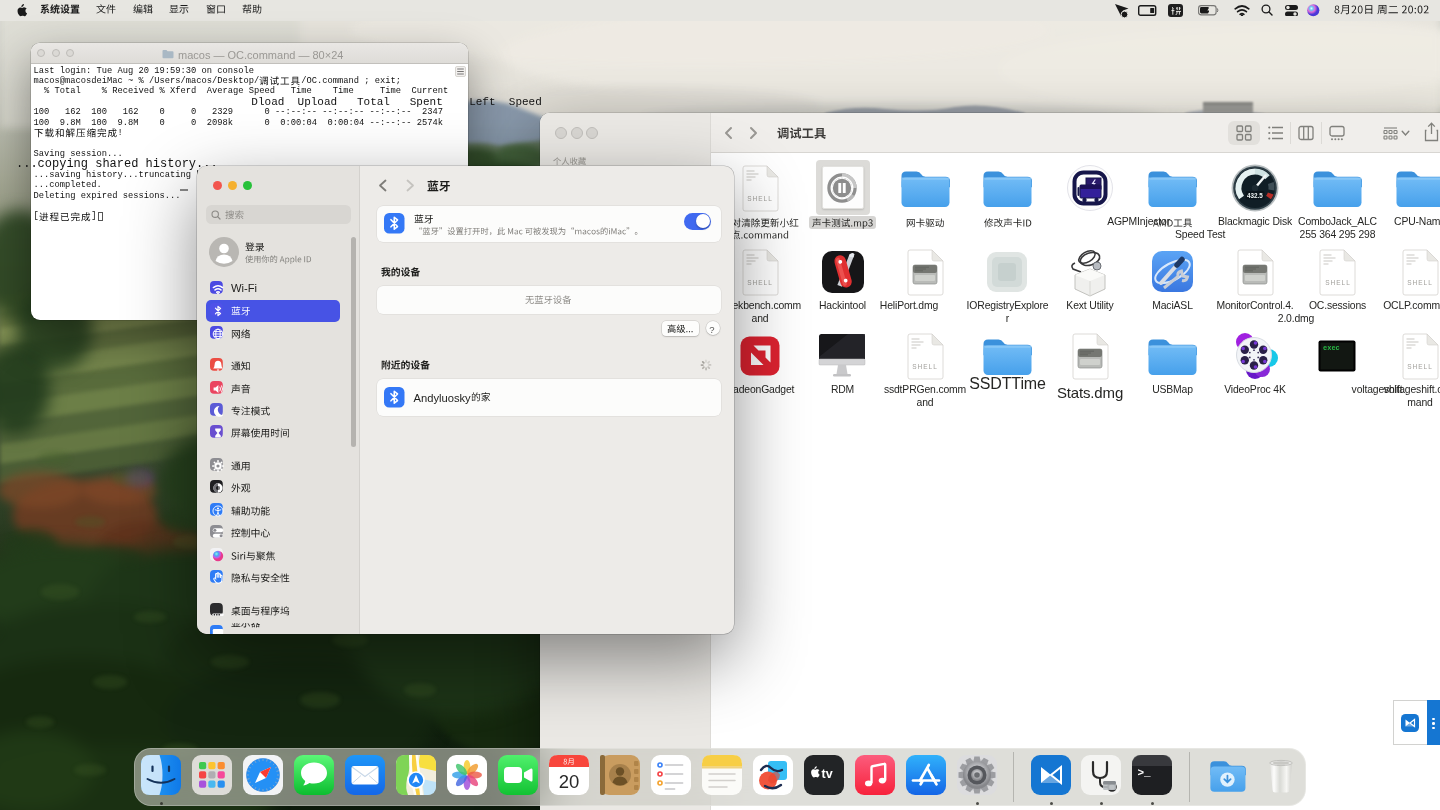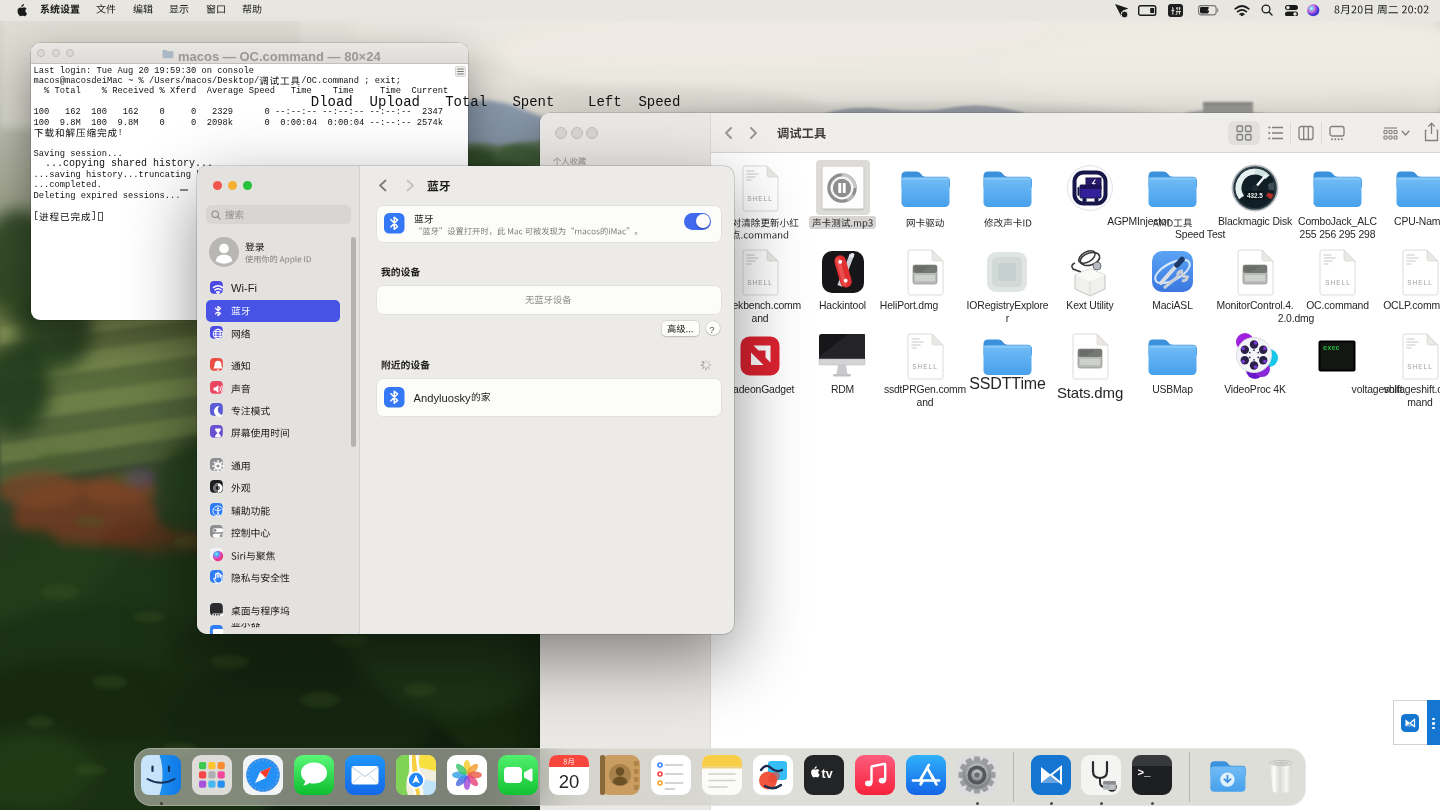--- a/index.html
+++ b/index.html
@@ -372,21 +372,21 @@
      <text x="24" y="33.6" font-family="Liberation Sans" font-size="6.3" fill="#ecf2f2" text-anchor="middle" font-weight="bold">432.5</text>
   </svg>
 <div class="abs" style="left:1175.0px;top:216.3px;width:160px;text-align:center;font-size:10.4px;letter-spacing:-0.15px;color:#262624">Blackmagic Disk</div>
 <div class="abs" style="left:1175.0px;top:228.8px;width:160px;text-align:left;font-size:10.4px;letter-spacing:-0.15px;color:#262624">Speed Test</div>
 <svg class="abs" style="left:1312.0px;top:167.5px" width="51" height="41" viewBox="0 0 51 41">
      <path d="M1.5 8 q0-4.5 4.5-4.5 h10.5 q3.2 0 4.5 2.6 q1.3 2.6 4.5 2.6 h20 q4.5 0 4.5 4.5 v6 H1.5 z" fill="#3b91dc"></path>
      <rect x="1.5" y="9.5" width="48" height="29.5" rx="4.5" fill="url(#fgrad)"></rect>
      <rect x="1.5" y="9.5" width="48" height="2.2" rx="1.1" fill="#8ecbf8" opacity="0.8"></rect>
   </svg>
 <div class="abs" style="left:1257.5px;top:216.3px;width:160px;text-align:center;font-size:10.4px;letter-spacing:-0.15px;color:#262624">ComboJack_ALC</div>
-<div class="abs" style="left:1257.5px;top:228.8px;width:160px;text-align:center;font-size:10.4px;letter-spacing:-0.15px;color:#262624">255 256 295 298</div>
+<div class="abs" style="left:1257.5px;top:228.8px;width:160px;text-align:center;font-size:10.4px;letter-spacing:-0.15px;color:#262624">255 364 295 298</div>
 <svg class="abs" style="left:1394.5px;top:167.5px" width="51" height="41" viewBox="0 0 51 41">
      <path d="M1.5 8 q0-4.5 4.5-4.5 h10.5 q3.2 0 4.5 2.6 q1.3 2.6 4.5 2.6 h20 q4.5 0 4.5 4.5 v6 H1.5 z" fill="#3b91dc"></path>
      <rect x="1.5" y="9.5" width="48" height="29.5" rx="4.5" fill="url(#fgrad)"></rect>
      <rect x="1.5" y="9.5" width="48" height="2.2" rx="1.1" fill="#8ecbf8" opacity="0.8"></rect>
   </svg>
 <div class="abs" style="left:1340.0px;top:216.3px;width:160px;text-align:center;font-size:10.4px;letter-spacing:-0.15px;color:#262624">CPU-Name</div>
 <svg class="abs" style="left:741.5px;top:248.5px" width="37" height="47" viewBox="0 0 37 47">
      <path d="M1 3 q0-2 2-2 h22 l11 11 v32 q0 2-2 2 H3 q-2 0-2-2 z" fill="#ffffff" stroke="#d4d2ce" stroke-width="0.8"></path>
      <path d="M25 1 l11 11 h-9 q-2 0-2-2 z" fill="#e9e8e4" stroke="#d4d2ce" stroke-width="0.6"></path>
     <g stroke="#c9c7c3" stroke-width="1">
@@ -463,21 +463,21 @@
 <div class="abs" style="left:1175.0px;top:300.3px;width:160px;text-align:center;font-size:10.4px;letter-spacing:-0.15px;color:#262624">MonitorControl.4.</div>
 <div class="abs" style="left:1216px;top:312.8px;width:160px;text-align:center;font-size:10.4px;letter-spacing:-0.15px;color:#262624">2.0.dmg</div>
 <svg class="abs" style="left:1319.0px;top:248.5px" width="37" height="47" viewBox="0 0 37 47">
      <path d="M1 3 q0-2 2-2 h22 l11 11 v32 q0 2-2 2 H3 q-2 0-2-2 z" fill="#ffffff" stroke="#d4d2ce" stroke-width="0.8"></path>
      <path d="M25 1 l11 11 h-9 q-2 0-2-2 z" fill="#e9e8e4" stroke="#d4d2ce" stroke-width="0.6"></path>
     <g stroke="#c9c7c3" stroke-width="1">
       <path d="M4.5 6 h8 M4.5 9 h12 M4.5 12 h9 M4.5 15 h5"></path>
     </g>
   </svg>
 <div class="abs" style="left:1320px;top:279px;width:36px;text-align:center;font-size:6.5px;letter-spacing:1px;color:#a2a09c">SHELL</div>
-<div class="abs" style="left:1257.5px;top:300.3px;width:160px;text-align:center;font-size:10.4px;letter-spacing:-0.15px;color:#262624">OC.command</div>
+<div class="abs" style="left:1257.5px;top:300.3px;width:160px;text-align:center;font-size:10.4px;letter-spacing:-0.15px;color:#262624">OC.sessions</div>
 <svg class="abs" style="left:1401.5px;top:248.5px" width="37" height="47" viewBox="0 0 37 47">
      <path d="M1 3 q0-2 2-2 h22 l11 11 v32 q0 2-2 2 H3 q-2 0-2-2 z" fill="#ffffff" stroke="#d4d2ce" stroke-width="0.8"></path>
      <path d="M25 1 l11 11 h-9 q-2 0-2-2 z" fill="#e9e8e4" stroke="#d4d2ce" stroke-width="0.6"></path>
     <g stroke="#c9c7c3" stroke-width="1">
       <path d="M4.5 6 h8 M4.5 9 h12 M4.5 12 h9 M4.5 15 h5"></path>
     </g>
   </svg>
 <div class="abs" style="left:1402px;top:279px;width:36px;text-align:center;font-size:6.5px;letter-spacing:1px;color:#a2a09c">SHELL</div>
 <div class="abs" style="left:1340.0px;top:300.3px;width:160px;text-align:center;font-size:10.4px;letter-spacing:-0.15px;color:#262624">OCLP.command</div>
 <svg class="abs" style="left:740px;top:336px" width="40" height="40" viewBox="0 0 40 40">
@@ -580,34 +580,34 @@
 <div class="abs" style="left:1340.0px;top:384.3px;width:160px;text-align:center;font-size:10.4px;letter-spacing:-0.15px;color:#262624">voltageshift.com</div>
 <div class="abs" style="left:1340.0px;top:396.8px;width:160px;text-align:center;font-size:10.4px;letter-spacing:-0.15px;color:#262624">mand</div>
 <div class="abs" style="left:30.5px;top:43px;width:437px;height:277px;border-radius:9px;background:#fff;box-shadow:0 0 0 0.5px rgba(0,0,0,0.25), 0 18px 45px rgba(0,0,0,0.4)"></div>
 <div class="abs" style="left:30.5px;top:43px;width:437px;height:21px;border-radius:9px 9px 0 0;background:linear-gradient(#e9e7e4,#dedcd8);border-bottom:1px solid #c2c0bc"></div>
 <div class="abs" style="left:37px;top:49.2px;width:8px;height:8px;border-radius:50%;background:#dbd9d5;border:0.5px solid #bebcb8"></div>
 <div class="abs" style="left:51.5px;top:49.2px;width:8px;height:8px;border-radius:50%;background:#dbd9d5;border:0.5px solid #bebcb8"></div>
 <div class="abs" style="left:66px;top:49.2px;width:8px;height:8px;border-radius:50%;background:#dbd9d5;border:0.5px solid #bebcb8"></div>
 <svg class="abs" style="left:162px;top:48.5px" width="12" height="10" viewBox="0 0 12 10">
      <path d="M0.5 2 q0-1 1-1 h3 l1 1.2 h5 q1 0 1 1 v5 q0 1-1 1 h-9 q-1 0-1-1 z" fill="#a9b8c4"></path>
   </svg>
-<div class="abs" style="left:178px;top:48.5px;font-size:13px;font-weight:bold;color:#9a9894">macos — OC.command — 80×24</div>
+<div class="abs" style="left:178px;top:48.5px;font-size:11px;font-weight:normal;color:#9a9894">macos — OC.command — 80×24</div>
 <svg class="abs" style="left:455px;top:66px" width="11" height="11" viewBox="0 0 11 11">
      <rect x="0.5" y="0.5" width="10" height="10" rx="1.5" fill="#f2f0ee" stroke="#c8c6c2" stroke-width="0.7"></rect>
      <g stroke="#6a6866" stroke-width="0.9">
       <path d="M2.2 3 h6.6 M2.2 5.5 h6.6 M2.2 8 h6.6"></path>
     </g>
   </svg>
 <div class="abs mono" style="left:33.5px;top:65.5px;font-size:8.75px;line-height:10.4px;white-space:pre;color:#111">Last login: Tue Aug 20 19:59:30 on console</div>
 <div class="abs mono" style="left:33.5px;top:86.3px;font-size:8.75px;line-height:10.4px;white-space:pre;color:#111">  % Total    % Received % Xferd  Average Speed   Time    Time     Time  Current</div>
-<div class="abs mono" style="left:33.5px;top:96.8px;font-size:14px;line-height:10.4px;white-space:pre;color:#111">                                 Dload  Upload   Total   Spent    Left  Speed</div>
+<div class="abs mono" style="left:33.5px;top:96.8px;font-size:11px;line-height:10.4px;white-space:pre;color:#111">                                 Dload  Upload   Total   Spent    Left  Speed</div>
 <div class="abs mono" style="left:33.5px;top:107.2px;font-size:8.75px;line-height:10.4px;white-space:pre;color:#111">100   162  100   162    0     0   2329      0 --:--:-- --:--:-- --:--:--  2347</div>
 <div class="abs mono" style="left:33.5px;top:117.6px;font-size:8.75px;line-height:10.4px;white-space:pre;color:#111">100  9.8M  100  9.8M    0     0  2098k      0  0:00:04  0:00:04 --:--:-- 2574k</div>
 <div class="abs mono" style="left:33.5px;top:148.9px;font-size:8.75px;line-height:10.4px;white-space:pre;color:#111">Saving session...</div>
-<div class="abs mono" style="left:45px;top:159.3px;font-size:10px;line-height:10.4px;white-space:pre;color:#111">...copying shared history...</div>
+<div class="abs mono" style="left:16px;top:159.3px;font-size:12px;line-height:10.4px;white-space:pre;color:#111">...copying shared history...</div>
 <div class="abs mono" style="left:33.5px;top:169.7px;font-size:8.75px;line-height:10.4px;white-space:pre;color:#111">...saving history...truncating history files...</div>
 <div class="abs mono" style="left:33.5px;top:180.1px;font-size:8.75px;line-height:10.4px;white-space:pre;color:#111">...completed.</div>
 <div class="abs mono" style="left:33.5px;top:190.5px;font-size:8.75px;line-height:10.4px;white-space:pre;color:#111">Deleting expired sessions...</div>
 <div class="abs mono" style="left:33.5px;top:75.9px;font-size:8.75px;white-space:pre;color:#111">macos@macosdeiMac ~ % /Users/macos/Desktop/</div>
 <svg style="position:absolute;left:259.2px;top:76.3px;overflow:visible" width="42" height="12">
     <path transform="translate(0,8.45)" fill="#111" d="M1 -7.4C1.5 -7 2.2 -6.3 2.5 -5.9L3 -6.4C2.7 -6.8 2 -7.4 1.5 -7.9ZM0.4 -5V-4.4H1.8V-1C1.8 -0.5 1.4 -0.1 1.2 0C1.4 0.1 1.6 0.4 1.7 0.5C1.8 0.3 2 0.1 3.3 -0.9C3.2 -0.4 3 0 2.7 0.4C2.9 0.5 3.1 0.7 3.2 0.8C4.2 -0.5 4.3 -2.6 4.3 -4.1V-7H8.2V-0.1C8.2 0 8.2 0.1 8 0.1C7.9 0.1 7.4 0.1 6.9 0.1C7 0.3 7.1 0.6 7.2 0.7C7.9 0.7 8.3 0.7 8.5 0.6C8.8 0.5 8.9 0.3 8.9 -0.1V-7.6H3.7V-4.1C3.7 -3.1 3.6 -2.1 3.4 -1.1C3.3 -1.2 3.2 -1.4 3.2 -1.6L2.5 -1V-5ZM6 -6.7V-5.9H4.9V-5.3H6V-4.4H4.7V-3.8H7.9V-4.4H6.5V-5.3H7.6V-5.9H6.5V-6.7ZM4.9 -3V-0.3H5.5V-0.8H7.5V-3ZM5.5 -2.5H6.9V-1.3H5.5Z M11.7 -7.4C12.1 -7 12.8 -6.4 13 -6L13.5 -6.5C13.3 -6.9 12.6 -7.5 12.1 -7.9ZM18 -7.6C18.4 -7.2 18.8 -6.6 19 -6.2L19.5 -6.6C19.3 -7 18.9 -7.5 18.5 -7.9ZM11 -5V-4.4H12.3V-0.9C12.3 -0.5 12 -0.2 11.9 -0.1C12 0 12.2 0.3 12.2 0.5C12.4 0.3 12.6 0.2 14.3 -0.9C14.2 -1.1 14.1 -1.4 14.1 -1.5L13 -0.9V-5ZM16.9 -8 17 -6.1H13.8V-5.4H17C17.2 -1.8 17.7 0.7 18.8 0.7C19.2 0.7 19.6 0.3 19.8 -1.3C19.6 -1.3 19.3 -1.5 19.2 -1.7C19.1 -0.7 19 -0.2 18.9 -0.2C18.3 -0.2 17.9 -2.4 17.7 -5.4H19.7V-6.1H17.7C17.7 -6.7 17.7 -7.3 17.7 -8ZM14 -0.6 14.2 0.1C15 -0.1 16 -0.5 17 -0.7L16.9 -1.4L15.8 -1.1V-3.3H16.7V-4H14.1V-3.3H15.1V-0.9Z M21.5 -0.7V0H30.1V-0.7H26.2V-6.2H29.6V-7H22V-6.2H25.4V-0.7Z M37.3 -0.8C38.4 -0.3 39.5 0.3 40.2 0.8L40.7 0.2C40 -0.2 38.9 -0.8 37.8 -1.3ZM34.6 -1.3C34.1 -0.8 32.9 -0.1 31.9 0.2C32.1 0.4 32.3 0.6 32.4 0.8C33.4 0.4 34.6 -0.2 35.3 -0.8ZM33.5 -7.6V-2H32V-1.4H40.6V-2H39.2V-7.6ZM34.2 -2V-2.9H38.5V-2ZM34.2 -5.6H38.5V-4.8H34.2ZM34.2 -6.2V-7H38.5V-6.2ZM34.2 -4.3H38.5V-3.4H34.2Z"></path>
   </svg>
 <div class="abs mono" style="left:301.25px;top:75.9px;font-size:8.75px;white-space:pre;color:#111">/OC.command ; exit;</div>
 <svg style="position:absolute;left:33.5px;top:128.4px;overflow:visible" width="84" height="12">
     <path transform="translate(0,8.45)" fill="#111" d="M0.5 -7.4V-6.6H4.2V0.8H5V-4.3C6.1 -3.7 7.4 -2.9 8.1 -2.4L8.6 -3.1C7.8 -3.6 6.3 -4.5 5.1 -5.1L5 -4.9V-6.6H9.1V-7.4Z M17.6 -7.5C18 -7.2 18.5 -6.6 18.7 -6.3L19.3 -6.7C19 -7 18.5 -7.5 18.1 -7.9ZM18.6 -4.8C18.3 -3.9 17.9 -3 17.5 -2.2C17.3 -3.1 17.2 -4.1 17.1 -5.3H19.6V-5.9H17.1C17.1 -6.6 17 -7.3 17.1 -8.1H16.3C16.3 -7.3 16.4 -6.6 16.4 -5.9H14V-6.7H15.7V-7.3H14V-8.1H13.3V-7.3H11.5V-6.7H13.3V-5.9H11V-5.3H16.4C16.5 -3.8 16.7 -2.4 17 -1.4C16.5 -0.7 16 -0.1 15.4 0.3C15.5 0.4 15.8 0.6 15.9 0.8C16.4 0.4 16.8 -0.1 17.3 -0.6C17.6 0.2 18.1 0.7 18.7 0.7C19.4 0.7 19.6 0.2 19.7 -1.2C19.6 -1.3 19.3 -1.4 19.2 -1.6C19.1 -0.4 19 -0 18.8 -0C18.4 -0 18 -0.5 17.7 -1.3C18.4 -2.3 18.9 -3.4 19.2 -4.6ZM11.1 -0.9 11.2 -0.2 13.7 -0.5V0.7H14.4V-0.5L16.1 -0.7V-1.3L14.4 -1.2V-2.1H15.9V-2.7H14.4V-3.5H13.7V-2.7H12.4C12.6 -3 12.8 -3.4 13 -3.8H16.1V-4.3H13.3C13.4 -4.6 13.5 -4.8 13.6 -5.1L12.9 -5.3C12.8 -5 12.7 -4.6 12.5 -4.3H11.2V-3.8H12.3C12.1 -3.4 12 -3.2 11.9 -3.1C11.7 -2.8 11.6 -2.6 11.4 -2.6C11.5 -2.4 11.6 -2.1 11.7 -1.9C11.7 -2 12 -2.1 12.4 -2.1H13.7V-1.1Z M26.1 -7.2V0.3H26.8V-0.5H28.9V0.3H29.7V-7.2ZM26.8 -1.1V-6.5H28.9V-1.1ZM25.2 -8C24.4 -7.6 22.9 -7.3 21.6 -7.2C21.7 -7 21.7 -6.8 21.8 -6.6C22.3 -6.7 22.8 -6.7 23.4 -6.8V-5.2H21.5V-4.6H23.2C22.7 -3.3 22 -2 21.2 -1.3C21.4 -1.1 21.6 -0.8 21.6 -0.6C22.3 -1.3 22.9 -2.4 23.4 -3.5V0.7H24.1V-3.5C24.5 -2.9 25 -2.2 25.3 -1.8L25.7 -2.4C25.5 -2.7 24.4 -3.9 24.1 -4.3V-4.6H25.8V-5.2H24.1V-7C24.7 -7.1 25.2 -7.2 25.7 -7.4Z M34 -5.1V-3.9H33.2V-5.1ZM34.5 -5.1H35.4V-3.9H34.5ZM33 -5.6C33.2 -5.9 33.4 -6.3 33.5 -6.6H34.8C34.7 -6.3 34.5 -5.9 34.3 -5.6ZM33.3 -8.1C33 -6.9 32.5 -5.8 31.8 -5C32 -4.9 32.2 -4.7 32.3 -4.6L32.5 -4.8V-3.1C32.5 -2 32.5 -0.6 31.8 0.5C32 0.5 32.2 0.7 32.4 0.8C32.8 0.2 33 -0.7 33.1 -1.5H34V0.3H34.5V-1.5H35.4V-0.1C35.4 0 35.4 0.1 35.3 0.1C35.2 0.1 34.9 0.1 34.6 0.1C34.7 0.2 34.8 0.5 34.8 0.7C35.3 0.7 35.6 0.7 35.8 0.6C36 0.5 36 0.3 36 -0V-5.6H35C35.2 -6 35.5 -6.5 35.6 -7L35.2 -7.2L35.1 -7.2H33.7C33.8 -7.4 33.9 -7.7 34 -7.9ZM34 -3.4V-2.1H33.1C33.2 -2.4 33.2 -2.8 33.2 -3.1V-3.4ZM34.5 -3.4H35.4V-2.1H34.5ZM37.1 -4.4C37 -3.6 36.7 -2.8 36.2 -2.3C36.4 -2.2 36.7 -2 36.8 -2C37 -2.2 37.1 -2.5 37.3 -2.9H38.4V-1.7H36.4V-1.1H38.4V0.8H39V-1.1H40.7V-1.7H39V-2.9H40.5V-3.5H39V-4.4H38.4V-3.5H37.5C37.6 -3.8 37.7 -4 37.7 -4.3ZM36.4 -7.6V-7H37.7C37.5 -6.1 37.2 -5.3 36.2 -4.8C36.3 -4.7 36.5 -4.5 36.6 -4.4C37.7 -4.9 38.2 -5.8 38.4 -7H39.8C39.7 -5.8 39.6 -5.4 39.5 -5.3C39.5 -5.2 39.4 -5.2 39.2 -5.2C39.1 -5.2 38.8 -5.2 38.4 -5.2C38.5 -5.1 38.5 -4.8 38.6 -4.6C39 -4.6 39.4 -4.6 39.6 -4.6C39.8 -4.6 39.9 -4.7 40.1 -4.9C40.3 -5.1 40.4 -5.7 40.4 -7.3C40.4 -7.4 40.4 -7.6 40.4 -7.6Z M48.6 -2.6C49.1 -2.2 49.7 -1.5 49.9 -1.1L50.5 -1.5C50.2 -1.9 49.6 -2.5 49.1 -2.9ZM43.1 -7.6V-4.5C43.1 -3 43 -1 42.3 0.4C42.5 0.4 42.8 0.7 42.9 0.8C43.7 -0.7 43.8 -3 43.8 -4.5V-6.9H51.2V-7.6ZM47.1 -6.4V-4.3H44.5V-3.6H47.1V-0.3H43.8V0.4H51.1V-0.3H47.8V-3.6H50.7V-4.3H47.8V-6.4Z M52.9 -0.5 53.1 0.2C53.9 -0.1 54.9 -0.5 55.9 -0.9L55.8 -1.5C54.7 -1.1 53.7 -0.7 52.9 -0.5ZM53.1 -4.1C53.2 -4.1 53.5 -4.2 54.5 -4.3C54.1 -3.7 53.8 -3.2 53.6 -3C53.3 -2.6 53.1 -2.4 53 -2.4C53 -2.2 53.1 -1.9 53.2 -1.7C53.3 -1.9 53.6 -2 55.6 -2.4L55.5 -2.8V-3L54.1 -2.7C54.8 -3.6 55.4 -4.6 56 -5.6L55.4 -6C55.2 -5.6 55.1 -5.3 54.9 -4.9L53.8 -4.8C54.4 -5.7 54.9 -6.7 55.3 -7.7L54.7 -8C54.3 -6.9 53.6 -5.6 53.4 -5.3C53.2 -5 53 -4.8 52.9 -4.7C53 -4.5 53.1 -4.2 53.1 -4.1ZM57 -5.9C56.8 -4.9 56.2 -3.6 55.5 -2.8C55.6 -2.7 55.8 -2.5 55.9 -2.3C56.1 -2.6 56.3 -2.8 56.5 -3.1V0.8H57.1V-4.3C57.4 -4.8 57.5 -5.3 57.7 -5.7ZM57.9 -3.9V0.8H58.5V0.3H60.7V0.7H61.4V-3.9H59.6L59.9 -4.8H61.5V-5.4H57.8V-4.8H59.2C59.1 -4.5 59 -4.2 59 -3.9ZM58.2 -7.9C58.3 -7.7 58.4 -7.4 58.6 -7.1H56V-5.6H56.7V-6.5H60.9V-5.7H61.6V-7.1H59.3C59.2 -7.4 59 -7.8 58.8 -8.1ZM58.5 -1.5H60.7V-0.3H58.5ZM58.5 -2.1V-3.3H60.7V-2.1Z M65.2 -5.2V-4.6H70.4V-5.2ZM63.5 -3.5V-2.8H66.1C66 -1.1 65.6 -0.2 63.4 0.2C63.6 0.3 63.7 0.6 63.8 0.8C66.2 0.3 66.7 -0.8 66.9 -2.8H68.5V-0.4C68.5 0.4 68.8 0.6 69.7 0.6C69.8 0.6 70.9 0.6 71.1 0.6C71.9 0.6 72.1 0.3 72.2 -1C72 -1.1 71.7 -1.2 71.5 -1.3C71.5 -0.2 71.4 -0 71.1 -0C70.8 -0 69.9 -0 69.7 -0C69.3 -0 69.3 -0.1 69.3 -0.4V-2.8H72.1V-3.5ZM67 -7.9C67.2 -7.6 67.4 -7.3 67.5 -7H63.8V-4.8H64.5V-6.3H71V-4.8H71.8V-7H68.4C68.2 -7.3 68 -7.8 67.8 -8.2Z M78.7 -8.1C78.7 -7.5 78.7 -7 78.8 -6.4H74.7V-3.7C74.7 -2.5 74.6 -0.8 73.8 0.4C74 0.4 74.3 0.7 74.5 0.8C75.3 -0.4 75.5 -2.4 75.5 -3.7V-3.8H77.2C77.2 -2.1 77.1 -1.5 77 -1.4C76.9 -1.3 76.9 -1.3 76.7 -1.3C76.6 -1.3 76.1 -1.3 75.7 -1.3C75.8 -1.1 75.9 -0.9 75.9 -0.7C76.4 -0.6 76.8 -0.6 77.1 -0.6C77.3 -0.7 77.5 -0.7 77.6 -0.9C77.8 -1.2 77.9 -2 77.9 -4.2C77.9 -4.3 77.9 -4.5 77.9 -4.5H75.5V-5.7H78.8C78.9 -4.2 79.2 -2.8 79.5 -1.7C78.9 -0.9 78.2 -0.3 77.3 0.1C77.5 0.3 77.7 0.6 77.8 0.7C78.6 0.3 79.2 -0.2 79.8 -0.9C80.3 0.1 80.8 0.7 81.6 0.7C82.3 0.7 82.6 0.2 82.7 -1.4C82.5 -1.5 82.2 -1.7 82.1 -1.8C82 -0.5 81.9 -0 81.6 -0C81.1 -0 80.7 -0.6 80.4 -1.5C81.1 -2.4 81.6 -3.5 82 -4.8L81.3 -5C81 -4 80.6 -3.1 80.1 -2.4C79.8 -3.3 79.7 -4.4 79.5 -5.7H82.6V-6.4H79.5C79.5 -7 79.5 -7.5 79.5 -8.1ZM79.9 -7.6C80.6 -7.3 81.3 -6.8 81.7 -6.4L82.1 -6.9C81.7 -7.3 81 -7.7 80.4 -8Z"></path>

